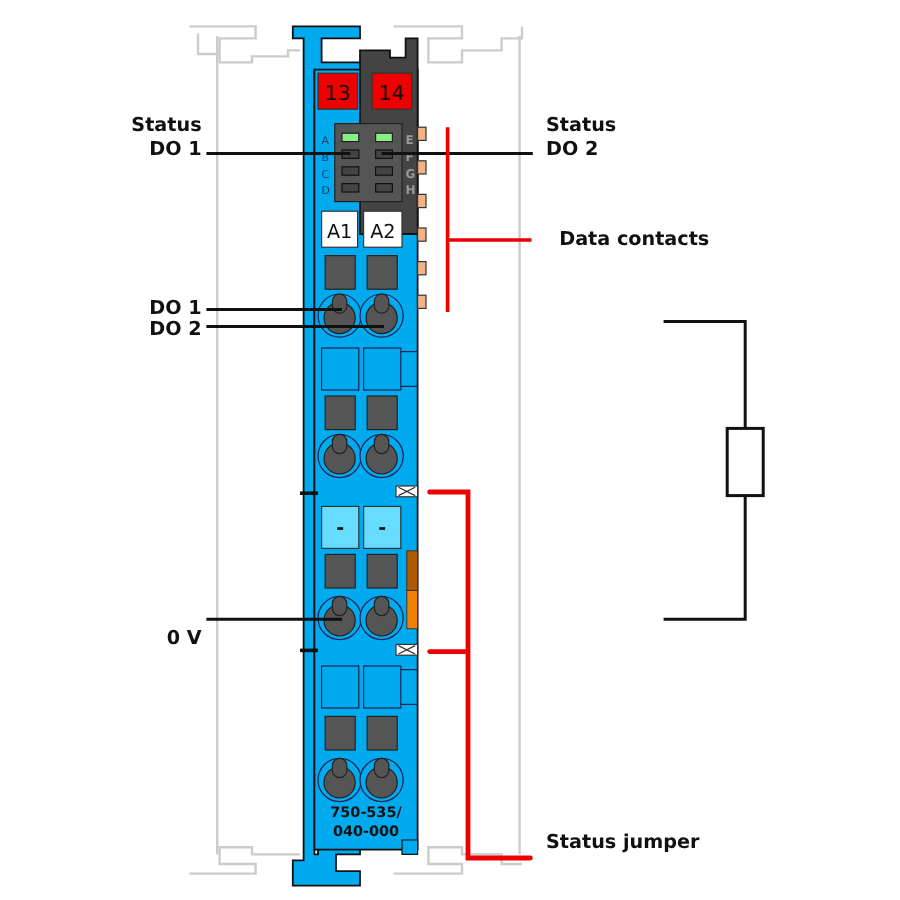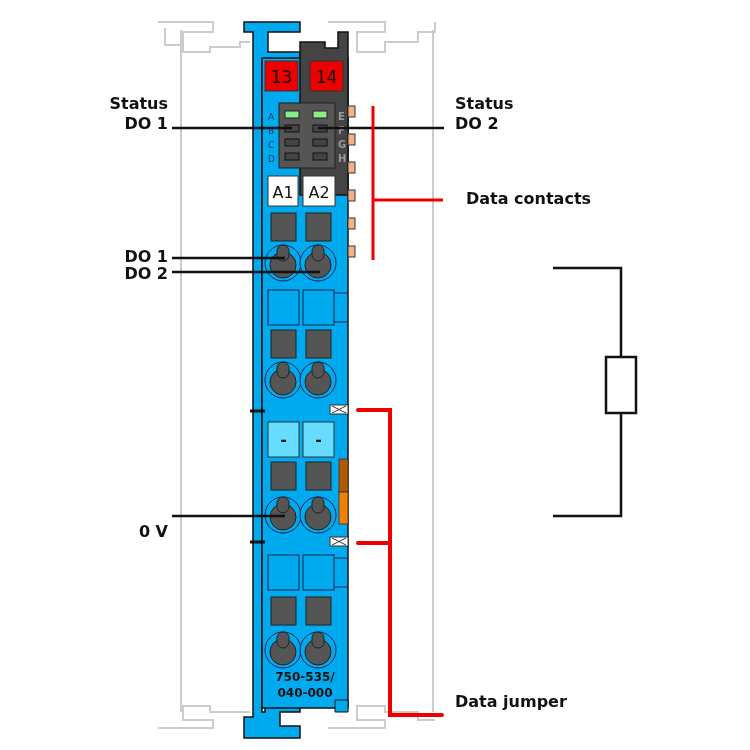--- a/index.html
+++ b/index.html
@@ -187,14 +187,14 @@
 </div>
 <div class="lbl" style="left:455px;top:94px;">
   <div>Status</div>
   <div>DO 2</div>
 </div>
 <div class="lbl" style="left:466px;top:189px;">Data contacts</div>
 <div class="lbl lbl-r" style="left:80px;top:247px;width:88px;">DO 1</div>
 <div class="lbl lbl-r" style="left:80px;top:264px;width:88px;">DO 2</div>
 <div class="lbl lbl-r" style="left:80px;top:522px;width:88px;">0 V</div>
 <div class="lbl" style="left:455px;top:692px;">
-  <div>Data jumper</div>
+  <div>Status jumper</div>
 </div>
 
 </body></html>

